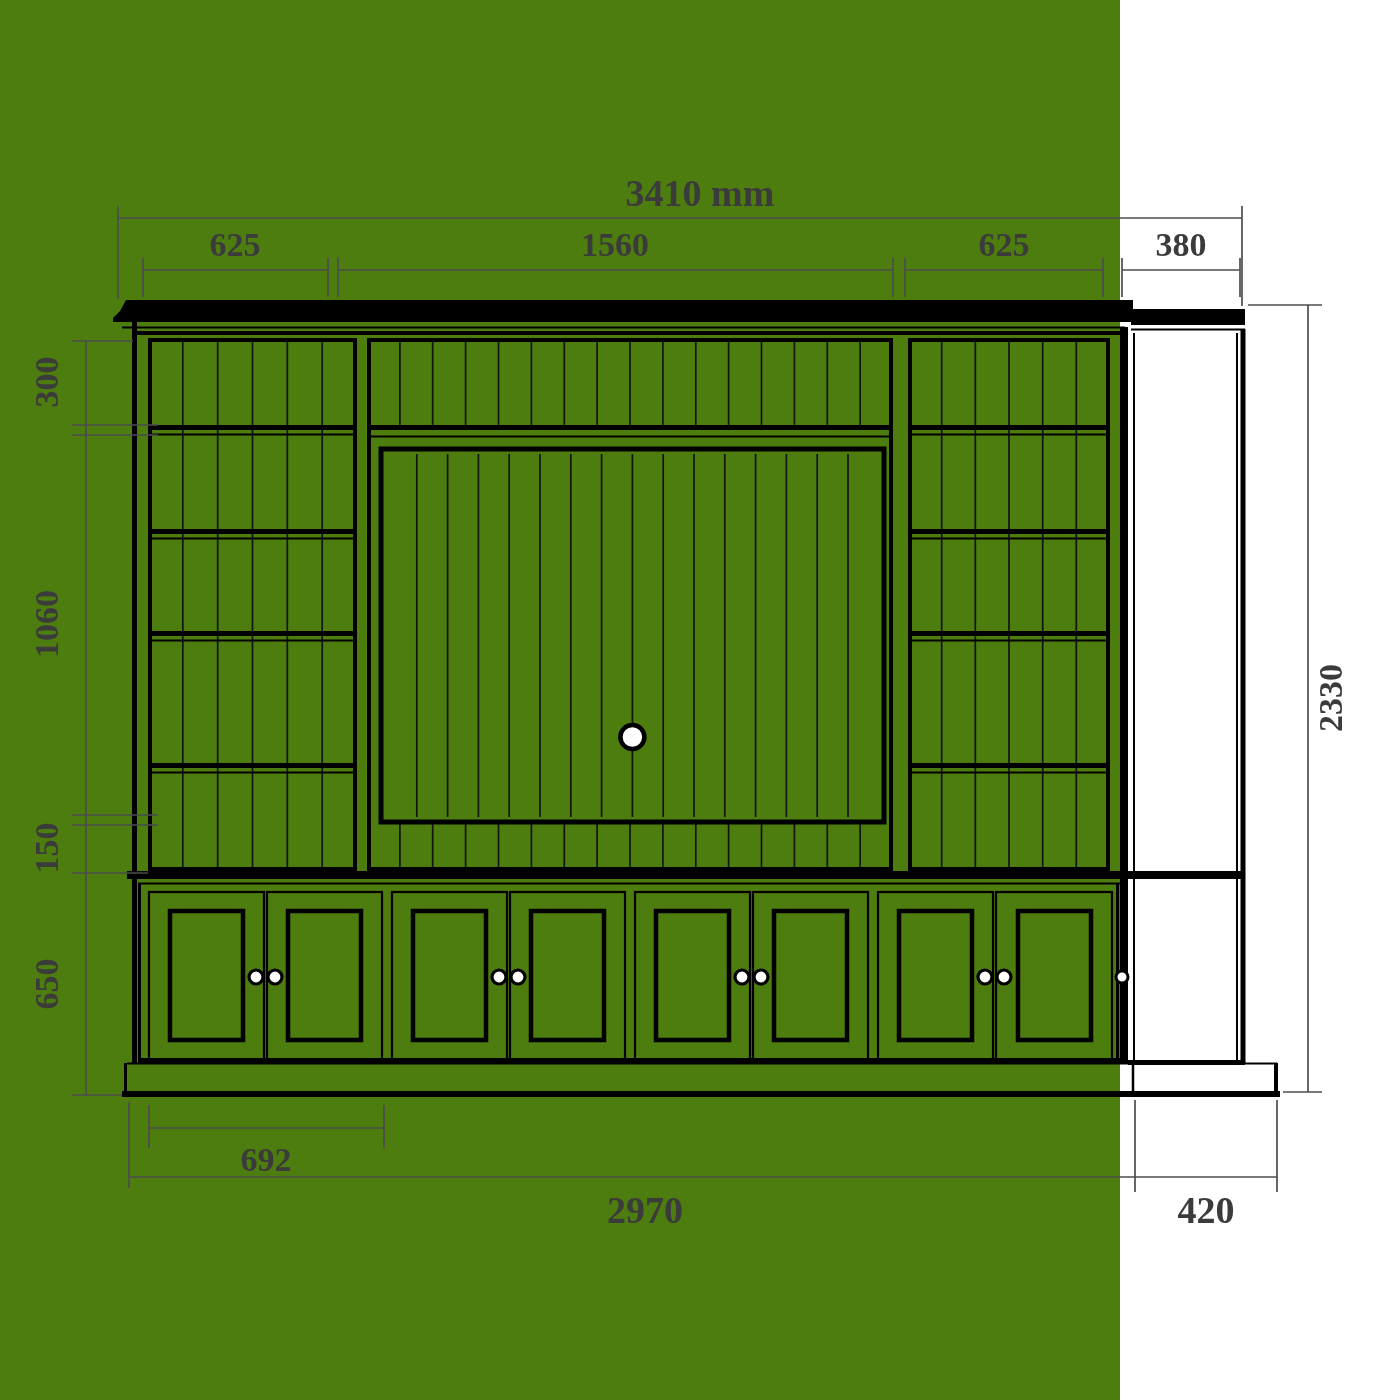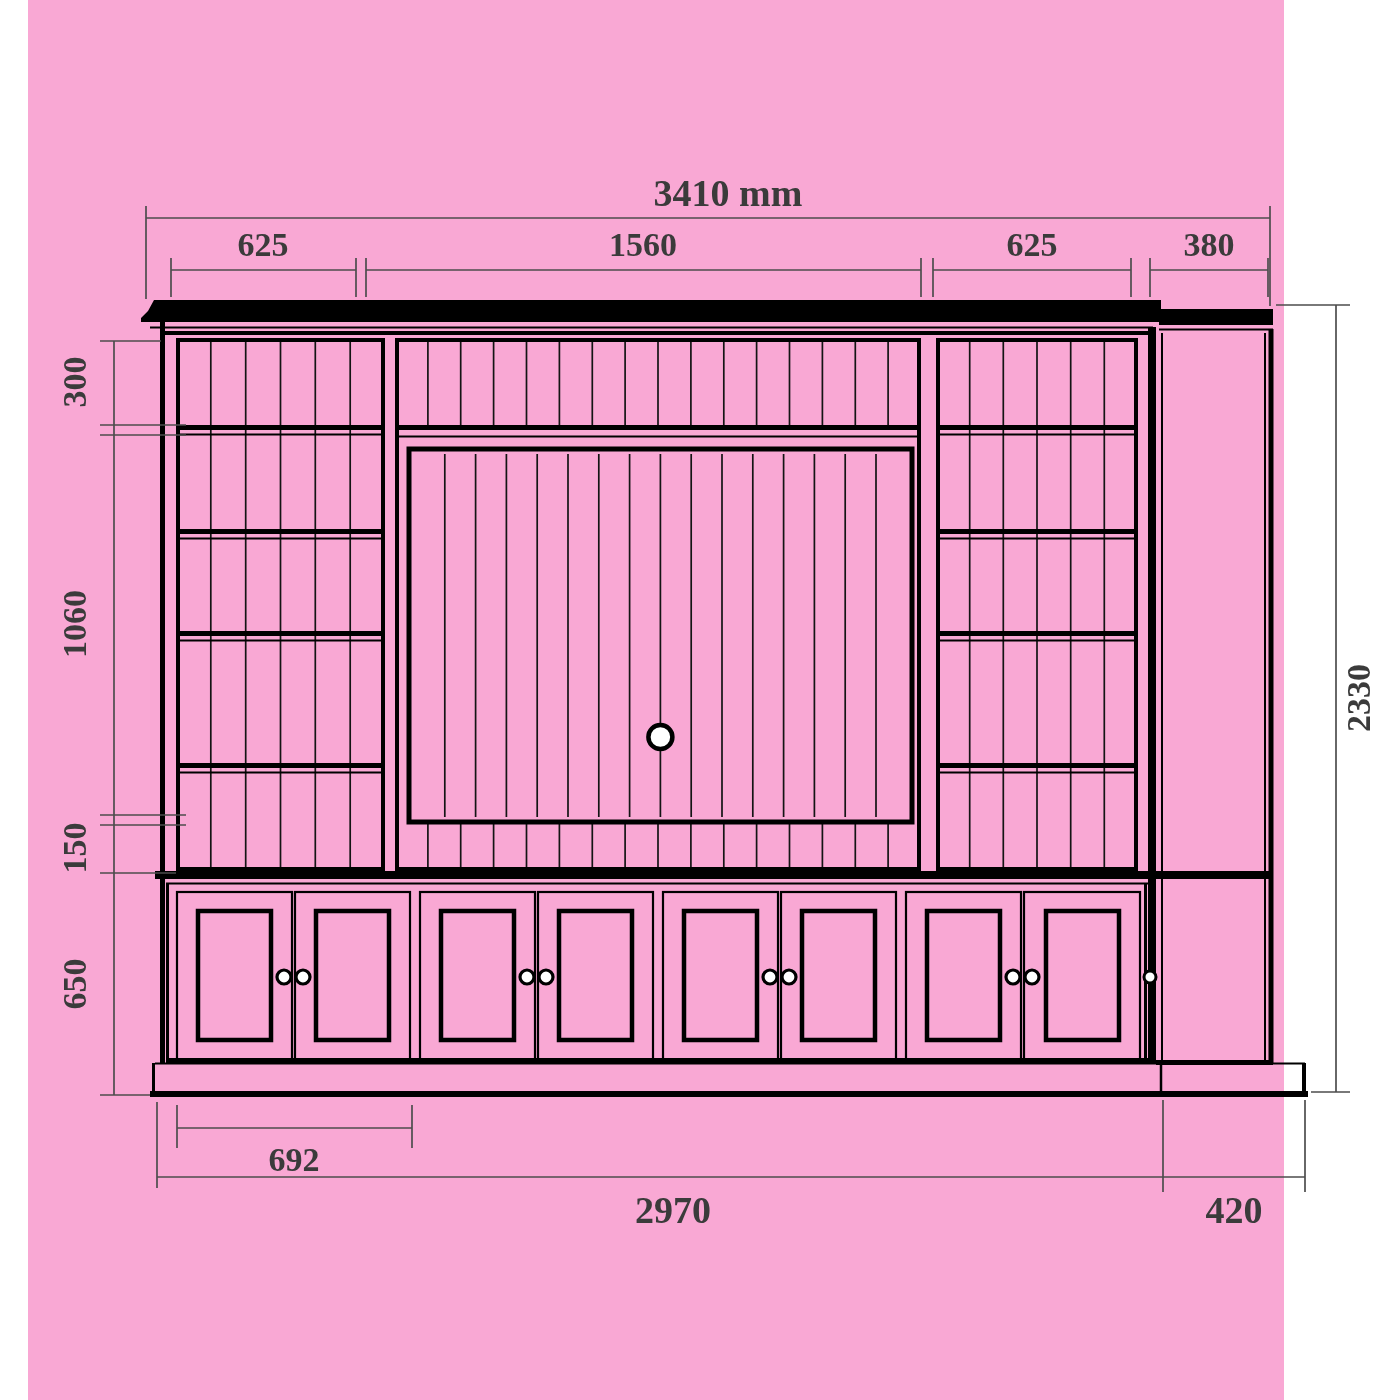--- a/index.html
+++ b/index.html
@@ -5,24 +5,23 @@
   html, body {
     margin: 0;
     padding: 0;
     width: 1400px;
     height: 1400px;
     background: #ffffff;
     font-family: "Liberation Serif", serif;
   }
   .stage {
     position: relative;
-    width: 1256px;
+    width: 1120px;
     height: 1400px;
-    background: #f9a8d4;
-    margin-left: 28px;
+    background: #4d7c0f;
   }
   svg { display: block; }
   .ink   { stroke: #000000; fill: none; }
   .dimln { stroke: #4d4d4d; stroke-width: 1.7; fill: none; }
   .dimtx {
     fill: #3b3b3b;
     font-family: "Liberation Serif", serif;
     font-weight: 700;
     font-size: 34px;
     text-anchor: middle;

